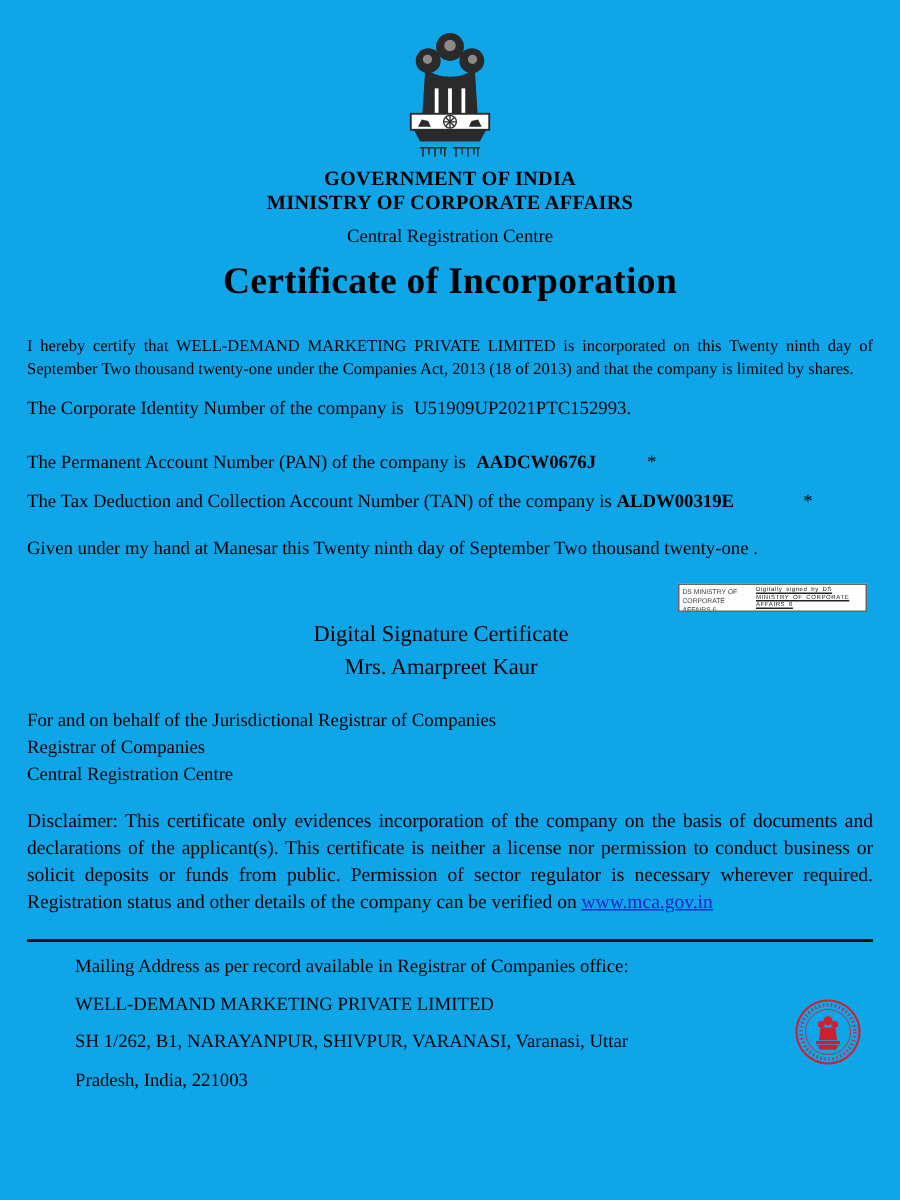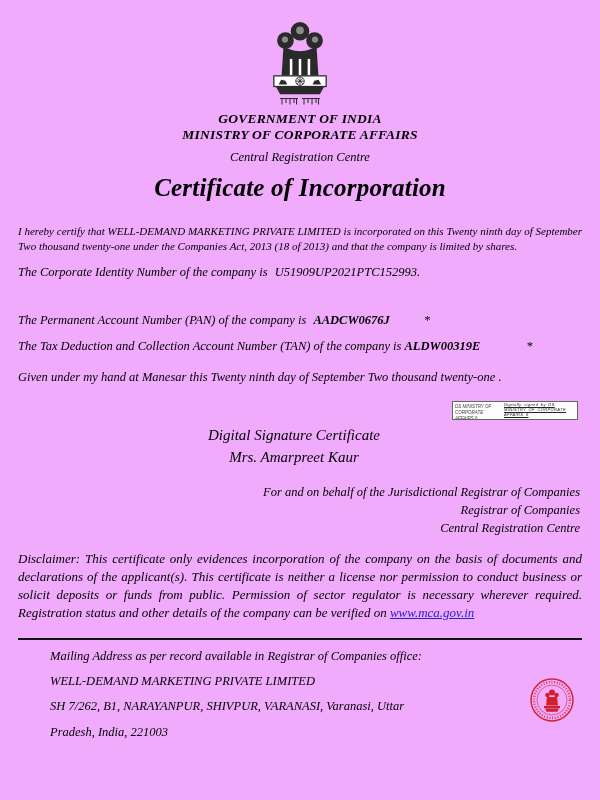--- a/index.html
+++ b/index.html
@@ -1,50 +1,50 @@
 <!DOCTYPE html>
 <html><head>
 <meta charset="utf-8">
 <style>
   html,body{margin:0;padding:0;background:#e8e8e8;}
   .page{
-    width:600px;height:800px;margin:0 auto;background:#f0abfc;
+    width:600px;height:800px;margin:0 auto;background:#0ea5e9;
     font-family:"Liberation Serif", serif;color:#000;position:relative;
-    box-sizing:border-box;padding:16px 18px 0 18px;overflow:hidden;font-style:italic;
+    box-sizing:border-box;padding:16px 18px 0 18px;overflow:hidden;
   }
   .center{text-align:center;}
   
   .emblem-wrap{text-align:center;line-height:0;}
   .motto-wrap{text-align:center;line-height:0;margin-top:1px;}
   .gov-line{font-weight:bold;font-size:13.5px;line-height:1.15;margin-top:5px;letter-spacing:.2px;}
   .ministry-line{font-weight:bold;font-size:13.5px;line-height:1.15;letter-spacing:.2px;}
   .centre-line{font-size:12.5px;margin-top:8px;}
   .doc-title{font-weight:bold;font-size:25px;margin-top:9px;letter-spacing:.2px;}
   .pursuant{font-size:12.5px;line-height:1.35;margin:7px -10px 0 -10px;text-align:center;}
   
   .para{font-size:11px;line-height:1.38;text-align:justify;margin-top:22px;}
   .line-row{font-size:12.5px;line-height:1.38;margin-top:9px;}
   .cin-row{margin-top:10px;}
-  .pan-row{margin-top:30px;}
+  .pan-row{margin-top:18px;}
   .tan-row{margin-top:9px;}
   .given-row{margin-top:14px;}
   .val-strong{font-weight:bold;}
   .gap-sm{display:inline-block;width:7px;}
   .gap-md{display:inline-block;width:34px;}
   .gap-lg{display:inline-block;width:46px;}
   
   .stamp-row{display:flex;justify-content:flex-end;margin-top:15px;margin-right:4px;}
   .stamp-box{display:flex;border:1px solid #666;width:124px;height:17px;overflow:hidden;background:#fdfdfd;}
   .stamp-left{width:50px;font-family:"Liberation Sans",sans-serif;font-size:4.5px;line-height:1.25;color:#444;
     text-transform:uppercase;padding:2px 1px 0 2px;box-sizing:border-box;}
   .stamp-right{flex:1;font-family:"Liberation Sans",sans-serif;font-size:4px;line-height:1.15;color:#222;
     padding:1px 1px 0 1px;letter-spacing:.4px;word-spacing:1px;overflow:hidden;
     text-decoration:underline;}
   .sig-block{ text-align:center;font-size:15px;line-height:1.42;margin-top:5px;margin-right:12px;}
-  .behalf-block{text-align:right;font-size:12.5px;line-height:1.46;margin-top:15px;margin-right:2px;}
+  .behalf-block{text-align:left;font-size:12.5px;line-height:1.46;margin-top:15px;margin-right:2px;}
   
   .disclaimer{font-size:13px;line-height:1.4;text-align:justify;margin-top:12px;}
   .mca-link{color:#2323cc;text-decoration:underline;cursor:pointer;}
   
   .divider{border:none;border-top:2px solid #111;margin:16px 0 0 0;}
   
   .mailing{position:relative;margin-top:8px;font-size:12.5px;line-height:1.35;margin-left:32px;}
   .mailing-heading{margin:0 0 8px 0;}
   .mailing-company{margin:0 0 7px 0;}
   .mailing-line{margin:0 0 7px 0;line-height:1.5;}
@@ -145,21 +145,21 @@
 
   <div class="disclaimer">
     <span>Disclaimer: This certificate only evidences incorporation of the company on the basis of documents and declarations of the applicant(s). This certificate is neither a license nor permission to conduct business or solicit deposits or funds from public. Permission of sector regulator is necessary wherever required. Registration status and other details of the company can be verified on </span><a class="mca-link" href="www.mca.gov.in">www.mca.gov.in</a>
   </div>
 
   <hr class="divider">
 
   <div class="mailing">
     <p class="mailing-heading">Mailing Address as per record available in Registrar of Companies office:</p>
     <p class="mailing-company">WELL-DEMAND MARKETING PRIVATE LIMITED</p>
-    <p class="mailing-line">SH 7/262, B1, NARAYANPUR, SHIVPUR, VARANASI, Varanasi, Uttar</p>
+    <p class="mailing-line">SH 1/262, B1, NARAYANPUR, SHIVPUR, VARANASI, Varanasi, Uttar</p>
     <p class="mailing-line">Pradesh, India, 221003</p>
 
     <div class="seal-wrap">
       <svg width="48" height="48" viewBox="0 0 48 48">
         <circle cx="24" cy="24" r="21" fill="none" stroke="#cf2030" stroke-width="1.4"></circle>
         <circle cx="24" cy="24" r="18" fill="none" stroke="#cf2030" stroke-width="2.4" stroke-dasharray="1 1.7" opacity="0.8"></circle>
         <circle cx="24" cy="24" r="15" fill="none" stroke="#cf2030" stroke-width="0.6"></circle>
         <g fill="#cf2030">
           <circle cx="24" cy="16.5" r="3"></circle>
           <circle cx="19.5" cy="19" r="2.3"></circle>

